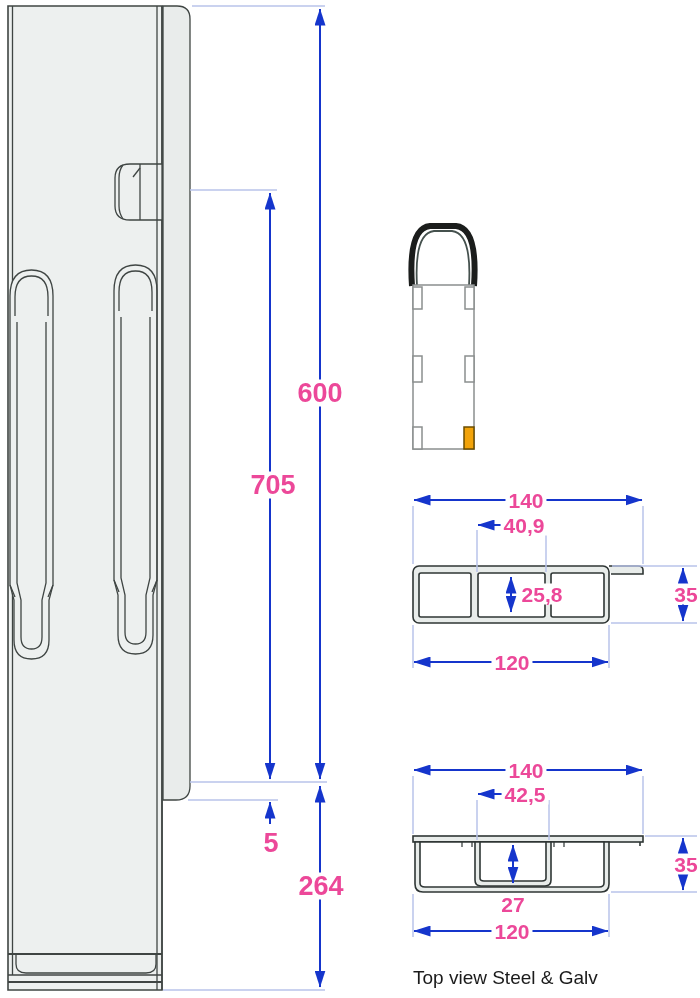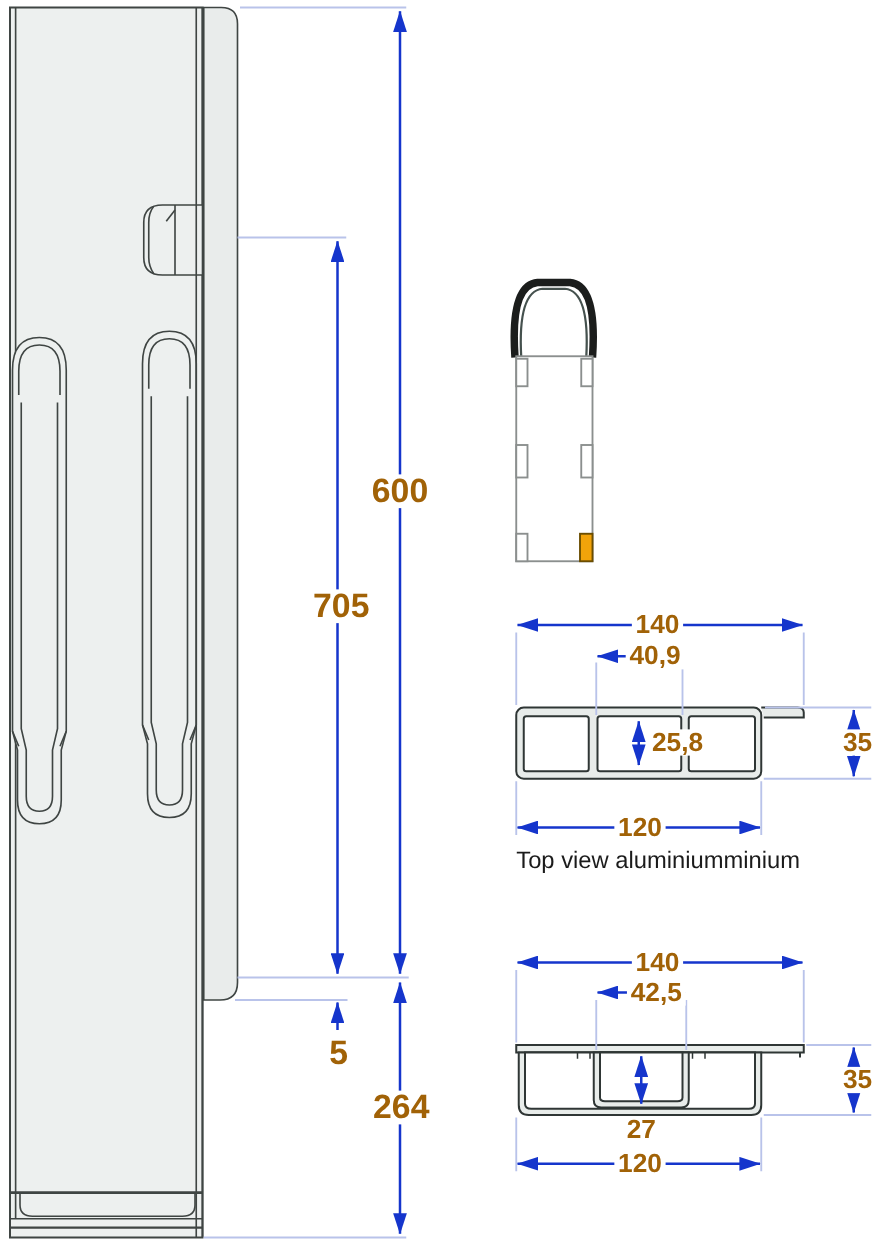--- a/index.html
+++ b/index.html
@@ -3,21 +3,21 @@
 <meta charset="utf-8">
 <style>
   html,body{margin:0;padding:0;background:#ffffff;}
   #canvas{
     position:relative;width:700px;height:998px;background:#ffffff;
     overflow:hidden;font-family:"Liberation Sans",sans-serif;
   }
   #drawing{position:absolute;left:0;top:0;}
   .lbl{
     position:absolute;transform:translate(-50%,-50%);
-    background:#ffffff;padding:0 3px;line-height:1;color:#a16207;
+    background:#ffffff;padding:0 3px;line-height:1;color:#ec4899;
     white-space:nowrap;font-family:"Liberation Sans",sans-serif;
   }
   .dim{font-size:27px;font-weight:bold;}
   .dim-s{font-size:21px;font-weight:bold;}
   .caption{
     position:absolute;transform:translateY(-50%);background:#ffffff;
     font-size:19px;font-weight:normal;color:#1b1b1b;line-height:1;
     white-space:nowrap;font-family:"Liberation Sans",sans-serif;
   }
 </style>
@@ -155,21 +155,21 @@
 <div class="lbl dim" style="left:320px;top:393px;">600</div>
 <div class="lbl dim" style="left:273px;top:485px;">705</div>
 <div class="lbl dim" style="left:271px;top:843px;">5</div>
 <div class="lbl dim" style="left:321px;top:886px;">264</div>
 
 <div class="lbl dim-s" style="left:526px;top:500px;">140</div>
 <div class="lbl dim-s" style="left:512px;top:525px;margin-left:12px;">40,9</div>
 <div class="lbl dim-s" style="left:511px;top:594px;margin-left:31px;">25,8</div>
 <div class="lbl dim-s" style="left:686px;top:594px;">35</div>
 <div class="lbl dim-s" style="left:512px;top:662px;">120</div>
-<div class="caption" style="left:413px;top:689px;">Top view aluminiumminium</div>
 
 <div class="lbl dim-s" style="left:526px;top:770px;">140</div>
 <div class="lbl dim-s" style="left:513px;top:794px;margin-left:12px;">42,5</div>
 <div class="lbl dim-s" style="left:513px;top:904px;">27</div>
 <div class="lbl dim-s" style="left:686px;top:864px;">35</div>
 <div class="lbl dim-s" style="left:512px;top:931px;">120</div>
+<div class="caption" style="left:413px;top:977px;">Top view Steel &amp; Galv</div>
 
 </div>
 
 </body></html>

